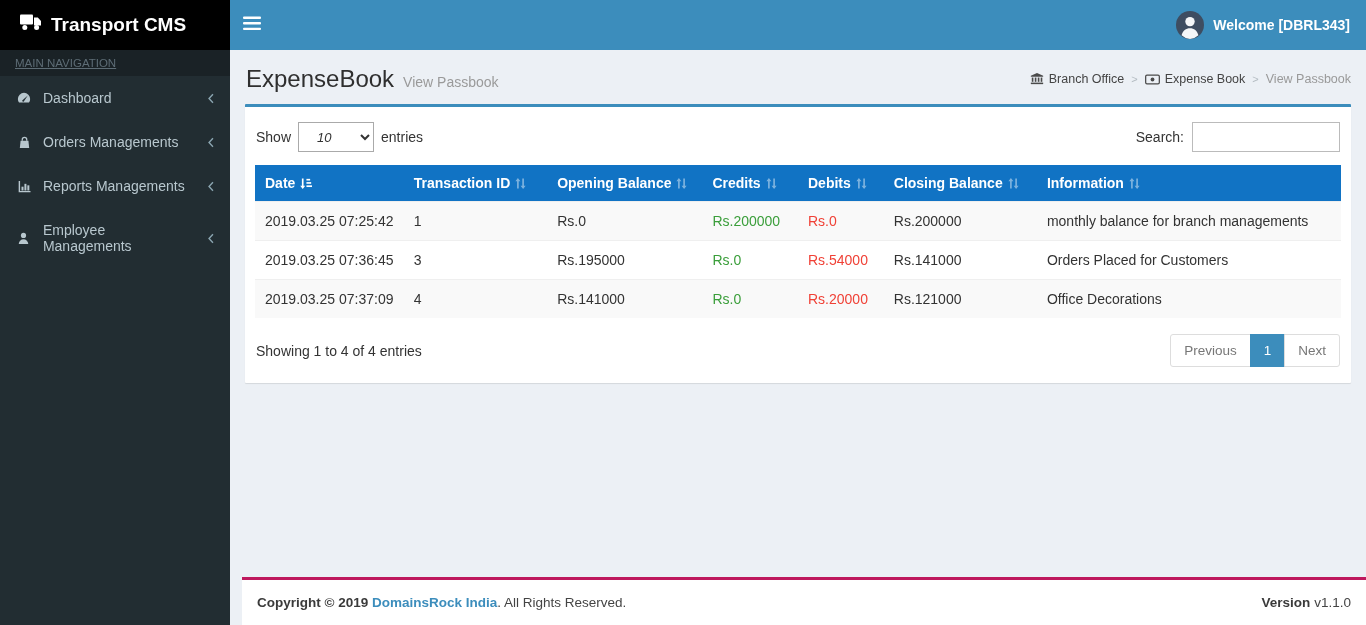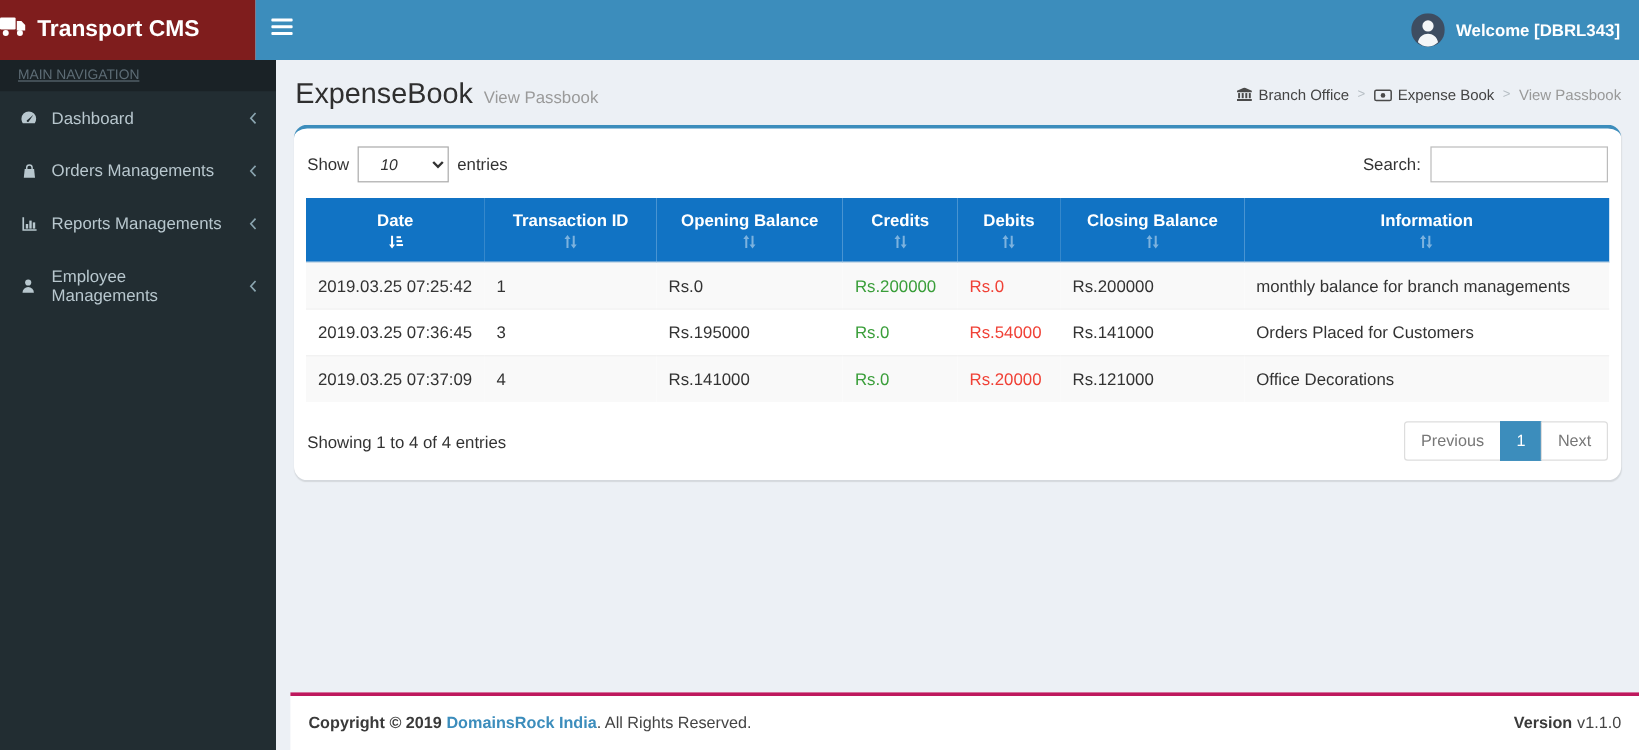--- a/index.html
+++ b/index.html
@@ -2,21 +2,21 @@
 <html><head>
 <meta charset="utf-8">
 <style>
   * { box-sizing: border-box; margin: 0; padding: 0; }
   html, body { margin: 0; padding: 0; background: #d8d8d8; }
   body { font-family: "Liberation Sans", "DejaVu Sans", sans-serif; }
   .app { width: 1366px; height: 625px; overflow: hidden; background: #ecf0f5; position: relative; }
 
   
   .topbar { display: flex; height: 50px; }
-  .logo { width: 213px; flex: none; background: #7f1d1d; color: #fff; display: flex; align-items: center; gap: 9px; font-size: 19px; font-weight: bold; }
+  .logo { width: 230px; flex: none; background: #000000; color: #fff; display: flex; align-items: center; padding-left: 20px; gap: 9px; font-size: 19px; font-weight: bold; }
   .navbar { flex: 1; background: #3c8dbc; display: flex; align-items: center; }
   .hamburger { width: 44px; height: 50px; display: flex; align-items: center; justify-content: center; cursor: pointer; }
   .nav-right { margin-left: auto; display: flex; align-items: center; gap: 9px; padding-right: 16px; color: #fff; font-size: 14px; font-weight: 600; height: 50px; }
   .avatar { width: 28px; height: 28px; display: inline-flex; }
 
   
   .main { display: flex; height: 575px; }
   .sidebar { width: 230px; flex: none; background: #222d32; }
   .sidebar-section { background: #1a2226; color: #5d6c75; font-size: 11.5px; padding: 7px 15px; text-decoration: underline; }
   .side-item { display: flex; align-items: center; gap: 10px; padding: 14px 15px; color: #b8c7ce; font-size: 14px; cursor: pointer; }
@@ -30,31 +30,31 @@
   .title-wrap { display: flex; align-items: baseline; gap: 9px; }
   h1.page-title { font-size: 24px; font-weight: 400; color: #2f2f2f; }
   .page-subtitle { font-size: 14px; color: #9a9a9a; }
   .breadcrumb { display: flex; align-items: center; gap: 7px; font-size: 12.5px; color: #444; }
   .crumb { display: flex; align-items: center; gap: 5px; color: #444; text-decoration: none; cursor: pointer; }
   .crumb .bicon { color: #4a4a4a; display: inline-flex; }
   .crumb-sep { color: #b4bcc2; font-size: 11px; }
   .crumb.active { color: #999; cursor: default; }
 
   
-  .box { background: #fff; margin: 0 15px; border-top: 3px solid #3c8dbc; border-radius: 11px; box-shadow: 0 1px 1px rgba(0,0,0,0.1); padding: 10px; }
+  .box { background: #fff; margin: 0 15px; border-top: 3px solid #3c8dbc; border-radius: 1px; box-shadow: 0 1px 1px rgba(0,0,0,0.1); padding: 10px; }
   .controls { display: flex; justify-content: space-between; align-items: center; margin: 5px 1px 13px; font-size: 14px; color: #333; }
   .length-ctrl { display: flex; align-items: center; gap: 7px; }
   .length-ctrl select { width: 76px; height: 30px; font-size: 13px; color: #333; border: 1px solid #aaa; background: #fff; padding: 0 6px 0 14px; font-family: "Liberation Sans", sans-serif; font-style: italic; }
   .search-ctrl { display: flex; align-items: center; gap: 8px; }
   .search-ctrl input { width: 148px; height: 30px; border: 1px solid #bbb; padding: 4px 8px; font-size: 13px; font-family: "Liberation Sans", sans-serif; }
 
   
   table.passbook { width: 100%; border-collapse: collapse; font-size: 14px; color: #333; table-layout: fixed; }
   table.passbook thead th { background: #1173c4; color: #fff; text-align: left; font-weight: bold; padding: 10px 10px; font-size: 14px; cursor: pointer; }
-  th .th-inner { display: flex; align-items: center; justify-content: flex-start; gap: 4px; flex-direction: column; }
+  th .th-inner { display: flex; align-items: center; justify-content: flex-start; gap: 4px; }
   .sort-icon { flex: none; display: inline-flex; opacity: 0.45; }
   .sort-icon.active { opacity: 1; }
   table.passbook tbody td { padding: 11px 10px; border-top: 1px solid #efefef; overflow: hidden; white-space: nowrap; }
   table.passbook tbody tr:nth-child(odd) { background: #f9f9f9; }
   td.credits { color: #3a9e3a; }
   td.debits { color: #f04136; }
   col.c-date { width: 13.7%; } col.c-tid { width: 13.2%; } col.c-open { width: 14.3%; }
   col.c-cred { width: 8.8%; } col.c-deb { width: 7.9%; } col.c-close { width: 14.1%; } col.c-info { width: 28%; }
 
   

